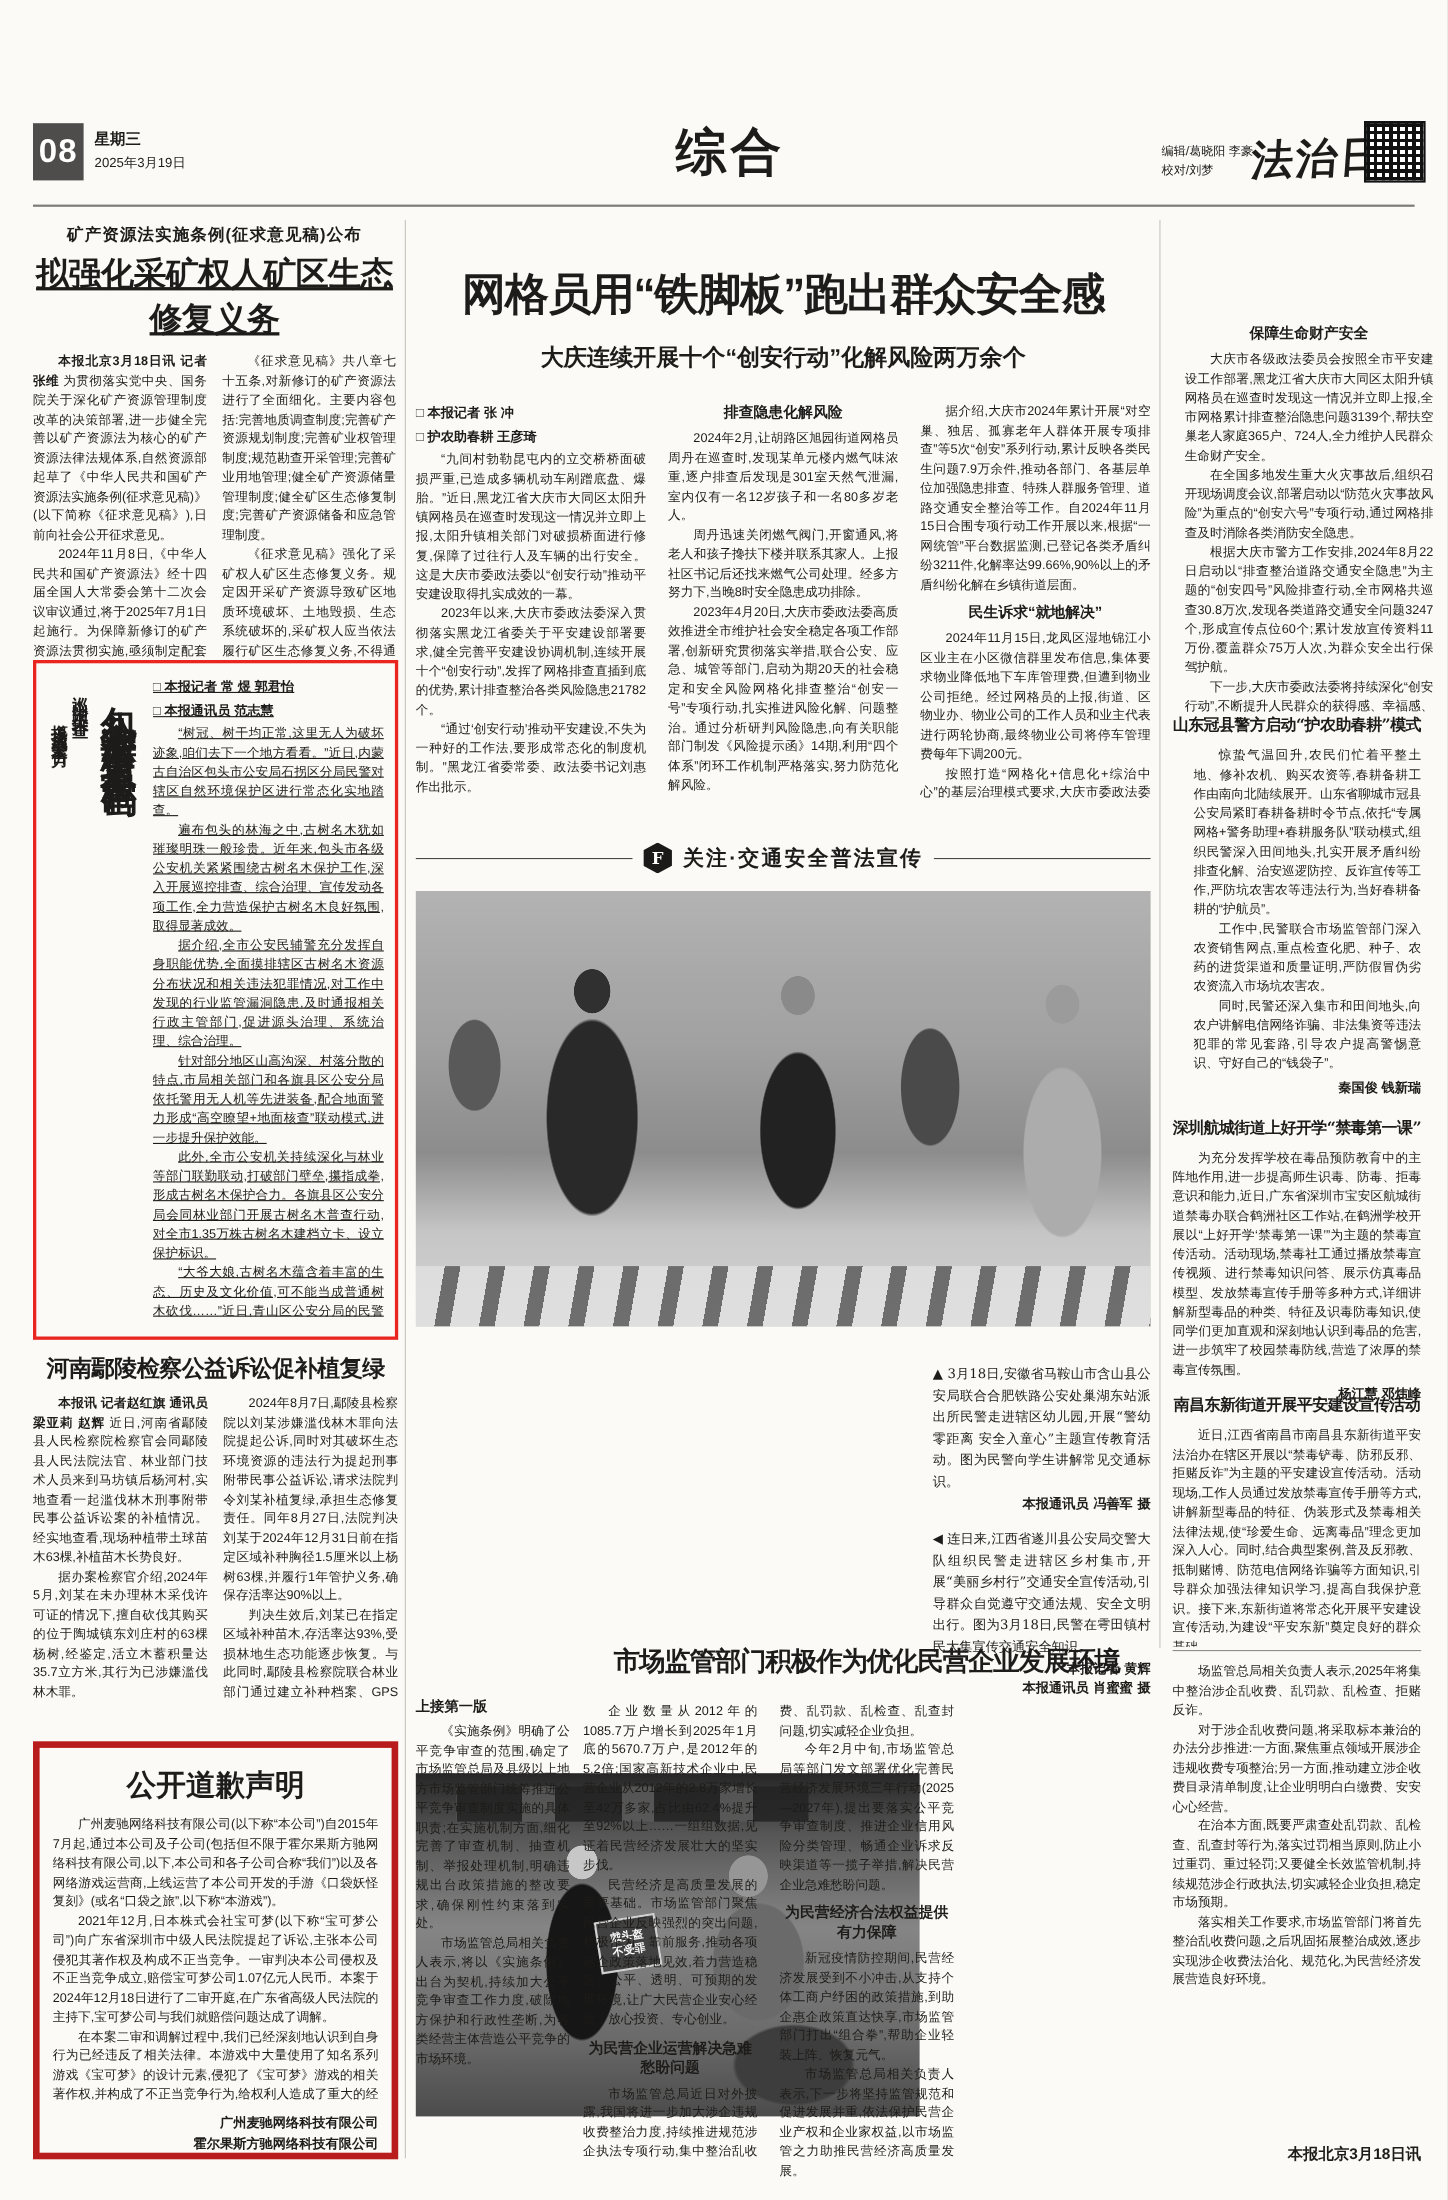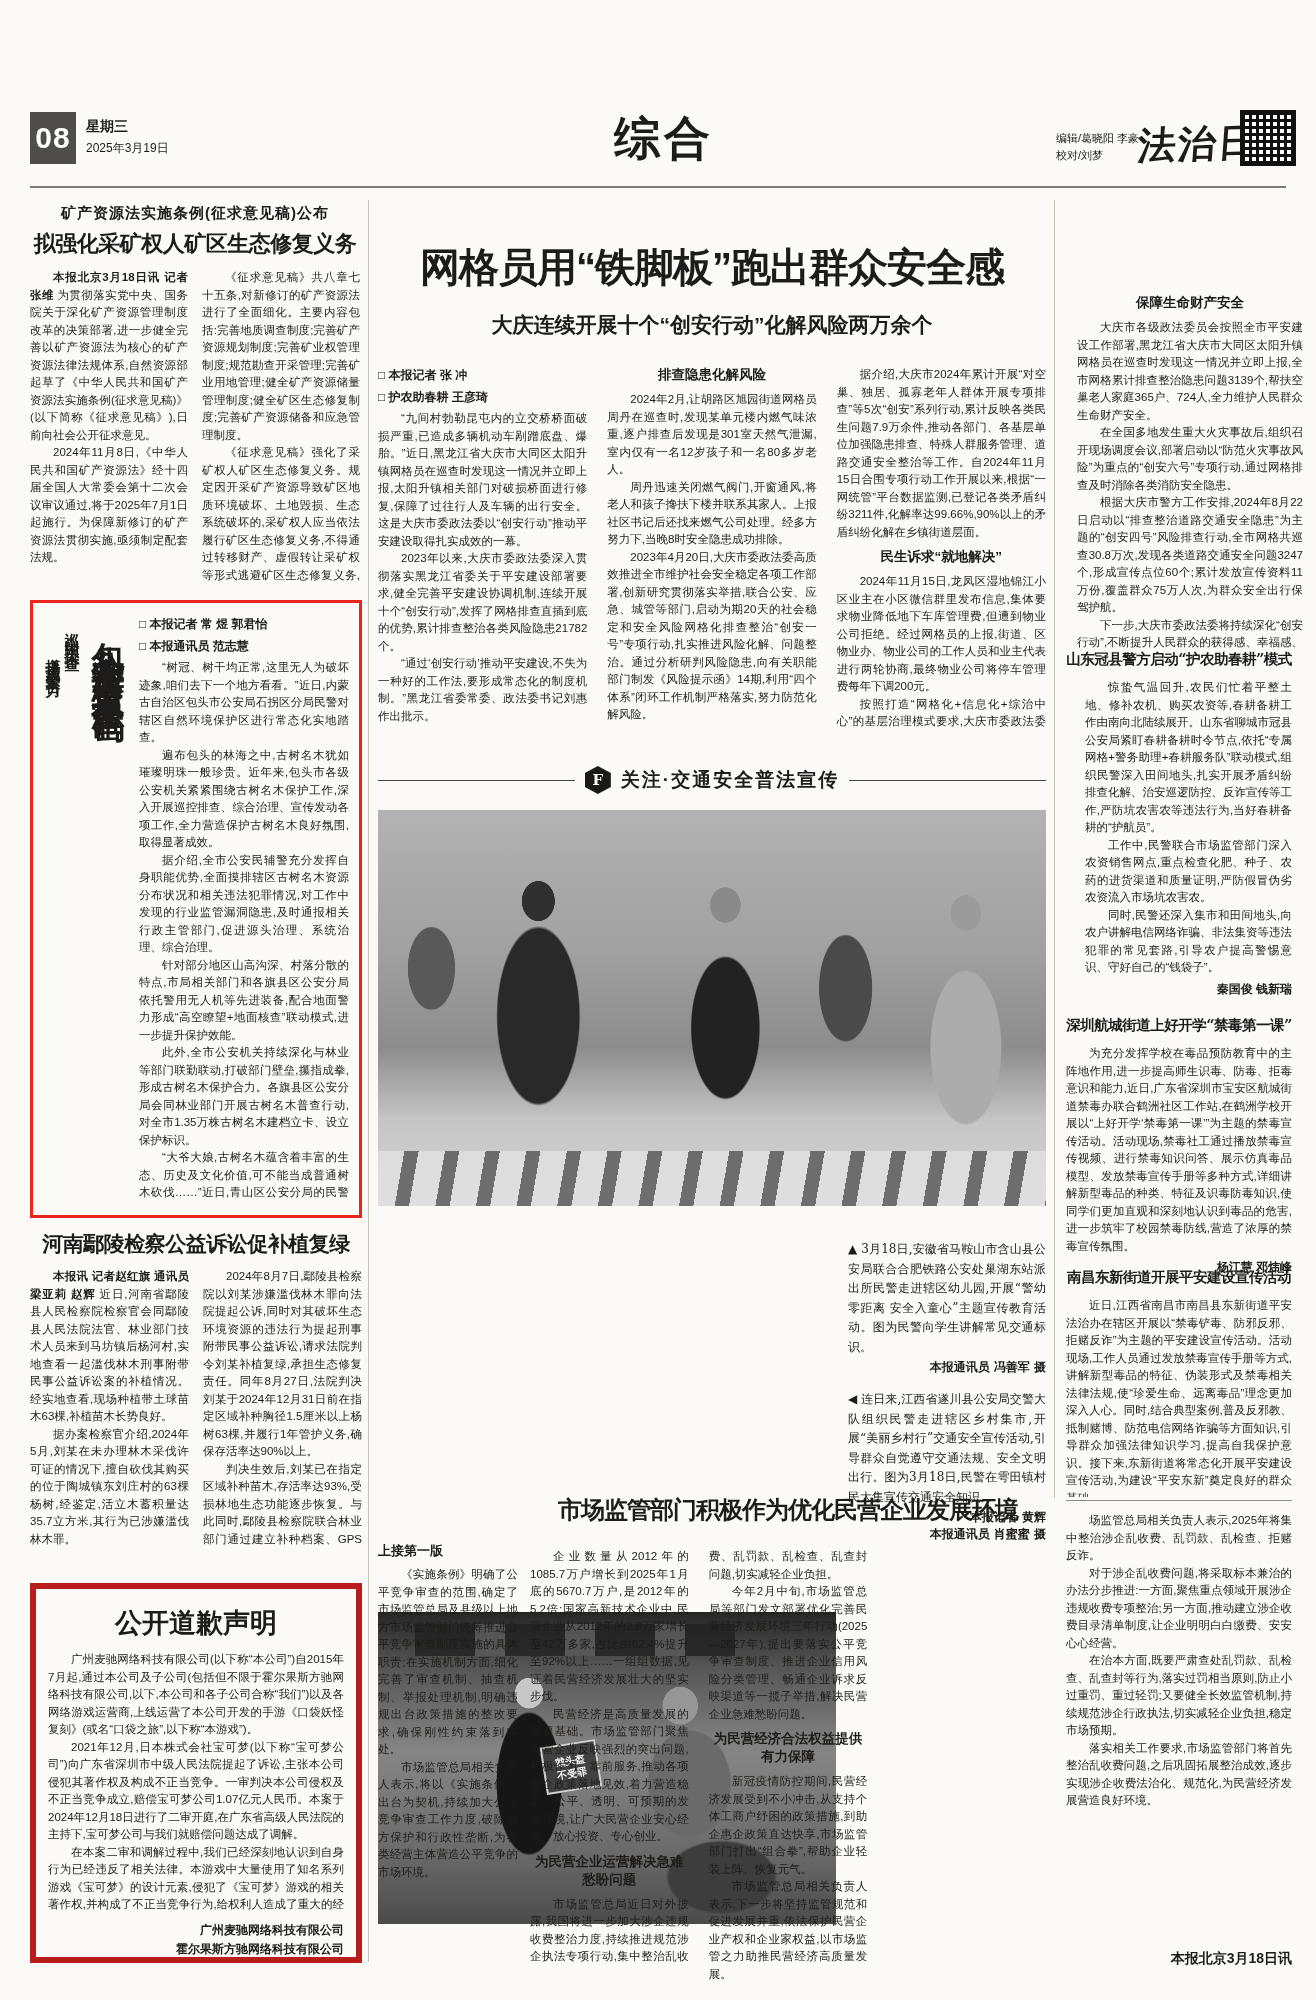--- a/index.html
+++ b/index.html
@@ -32,21 +32,21 @@
   .byline-line{margin:0 0 4px 0;font-size:12px;font-weight:bold;line-height:18px;}
   .flow-subhead{margin:7px 0;font-size:13.5px;font-weight:bold;text-align:center;break-inside:avoid;}
   .sig{margin:4px 0 0 0;font-size:12px;font-weight:bold;text-align:right;}
   
   .redbox{border:3px solid #e8251f;background:#fbfaf6;display:flex;padding:12px 10px;box-sizing:border-box;}
   .vkicker{writing-mode:vertical-rl;font-size:15px;font-weight:bold;letter-spacing:4px;
            padding-top:6px;margin-right:2px;}
   .vkicker span{display:block;}
   .vheadline{writing-mode:vertical-rl;font-size:33px;font-weight:bold;letter-spacing:5px;
              line-height:1.15;margin:0 12px 0 6px;}
-  .redbody{flex:1;overflow:hidden;}
+  .redbody{flex:1;overflow:hidden;text-decoration:underline;}
   
   .banner{display:flex;align-items:center;gap:10px;}
   .banner .line{flex:1;height:1px;background:#4a4846;}
   .cube{width:26px;height:28px;background:#1b1a18;color:#fff;
         clip-path:polygon(50% 0,100% 25%,100% 75%,50% 100%,0 75%,0 25%);
         display:flex;align-items:center;justify-content:center;
         font-family:"DejaVu Serif",serif;font-weight:bold;font-size:15px;}
   .banner-text{font-size:19px;font-weight:900;letter-spacing:2px;}
   
   .photo{position:relative;overflow:hidden;filter:grayscale(1) contrast(0.95);}
@@ -106,21 +106,21 @@
   </div>
   <div class="abs masthead serif" style="left:1138px;top:118px;">法治日报</div>
   <div class="abs qr" style="left:1240px;top:110px;"></div>
   <div class="abs head-rule" style="left:30px;top:186px;width:1256px;"></div>
 
   <div class="abs vrule" style="left:368px;top:200px;height:1762px;"></div>
   <div class="abs vrule" style="left:1054px;top:200px;height:1298px;"></div>
 
   <div class="abs" style="left:30px;top:204px;width:330px;">
     <div class="kicker">矿产资源法实施条例(征求意见稿)公布</div>
-    <div class="h-serif serif" style="font-size:22px;margin:6px 0 10px 0;">拟强化采矿权人矿区生态修复义务</div>
+    <div class="h-serif serif" style="font-size:30px;margin:6px 0 10px 0;text-decoration:underline;">拟强化采矿权人矿区生态修复义务</div>
     <div class="body-cols cols2" style="height:316px;">
         <p class="para"><b>本报北京3月18日讯 记者张维 </b>为贯彻落实党中央、国务院关于深化矿产资源管理制度改革的决策部署,进一步健全完善以矿产资源法为核心的矿产资源法律法规体系,自然资源部起草了《中华人民共和国矿产资源法实施条例(征求意见稿)》(以下简称《征求意见稿》),日前向社会公开征求意见。</p>
         <p class="para">2024年11月8日,《中华人民共和国矿产资源法》经十四届全国人大常委会第十二次会议审议通过,将于2025年7月1日起施行。为保障新修订的矿产资源法贯彻实施,亟须制定配套法规。</p>
         <p class="para">《征求意见稿》共八章七十五条,对新修订的矿产资源法进行了全面细化。主要内容包括:完善地质调查制度;完善矿产资源规划制度;完善矿业权管理制度;规范勘查开采管理;完善矿业用地管理;健全矿产资源储量管理制度;健全矿区生态修复制度;完善矿产资源储备和应急管理制度。</p>
         <p class="para">《征求意见稿》强化了采矿权人矿区生态修复义务。规定因开采矿产资源导致矿区地质环境破坏、土地毁损、生态系统破坏的,采矿权人应当依法履行矿区生态修复义务,不得通过转移财产、虚假转让采矿权等形式逃避矿区生态修复义务,明确矿区生态修复费用监管机制。规定采矿权人应当按照国家有关规定设立矿区生态修复费用专用银行账户,足额提取矿区生态修复费用,专门用于矿区地质环境恢复治理、地貌重塑、植被恢复、土地复垦等矿区生态修复活动;采矿权人应当与矿区所在地县级人民政府财政部门、自然资源主管部门、金融机构共同签订矿区生态修复费用监管协议。</p>
       </div>
   </div>
 
   <div class="abs redbox" style="left:30px;top:600px;width:332px;height:618px;">
     <div class="vkicker">

